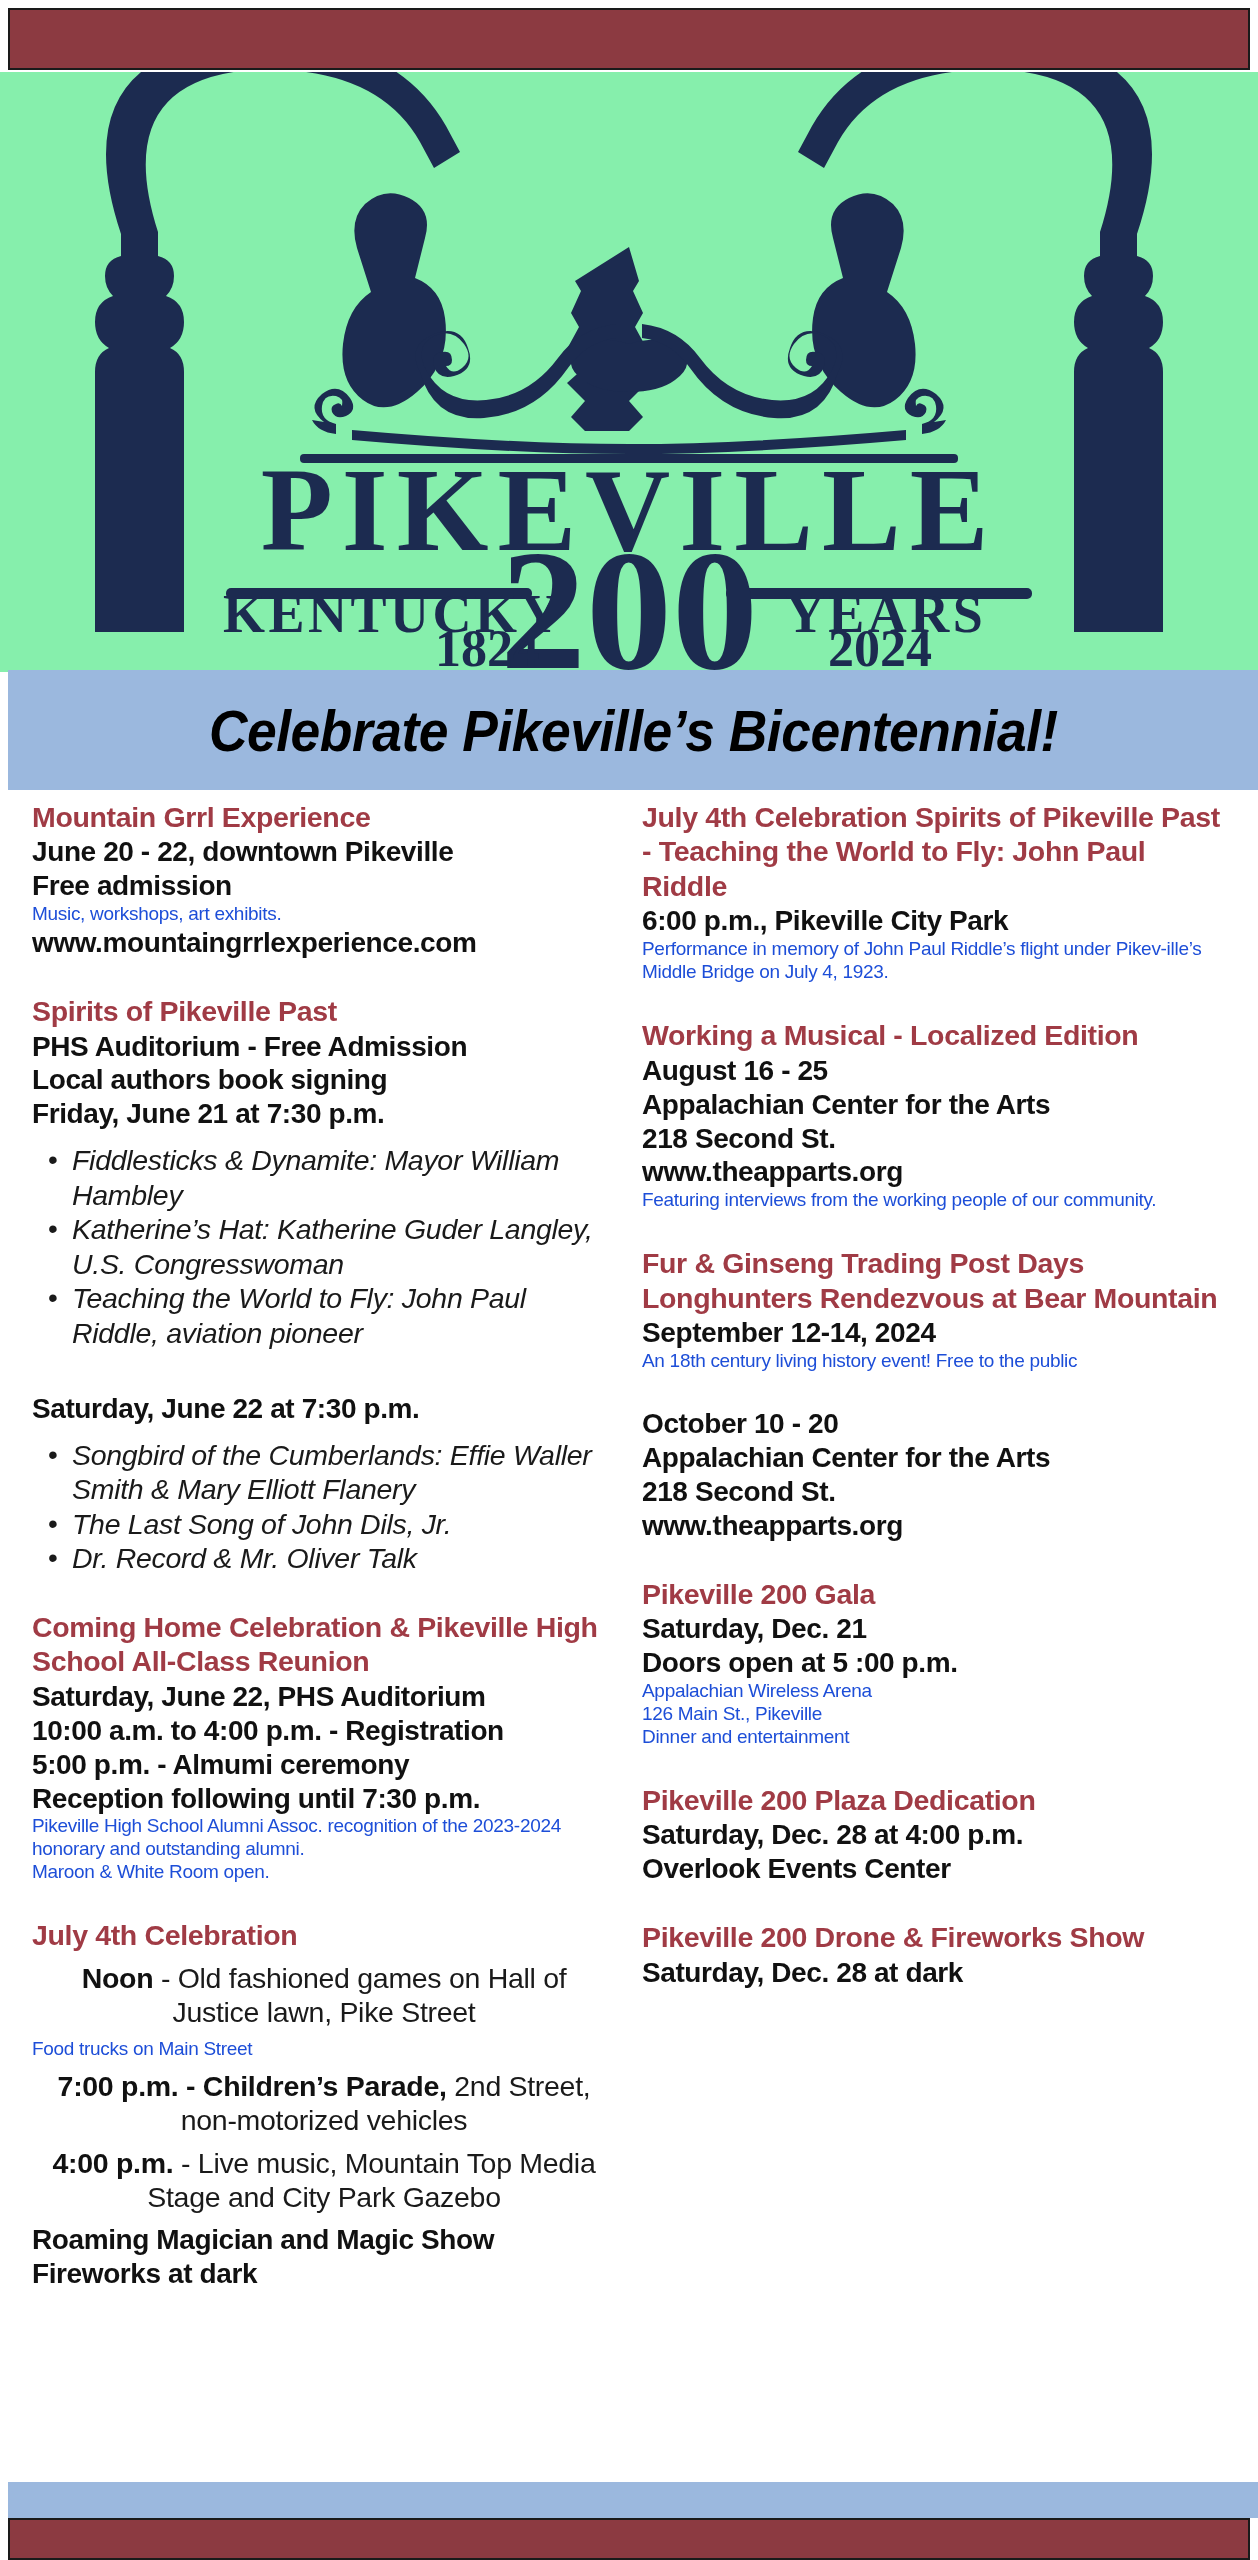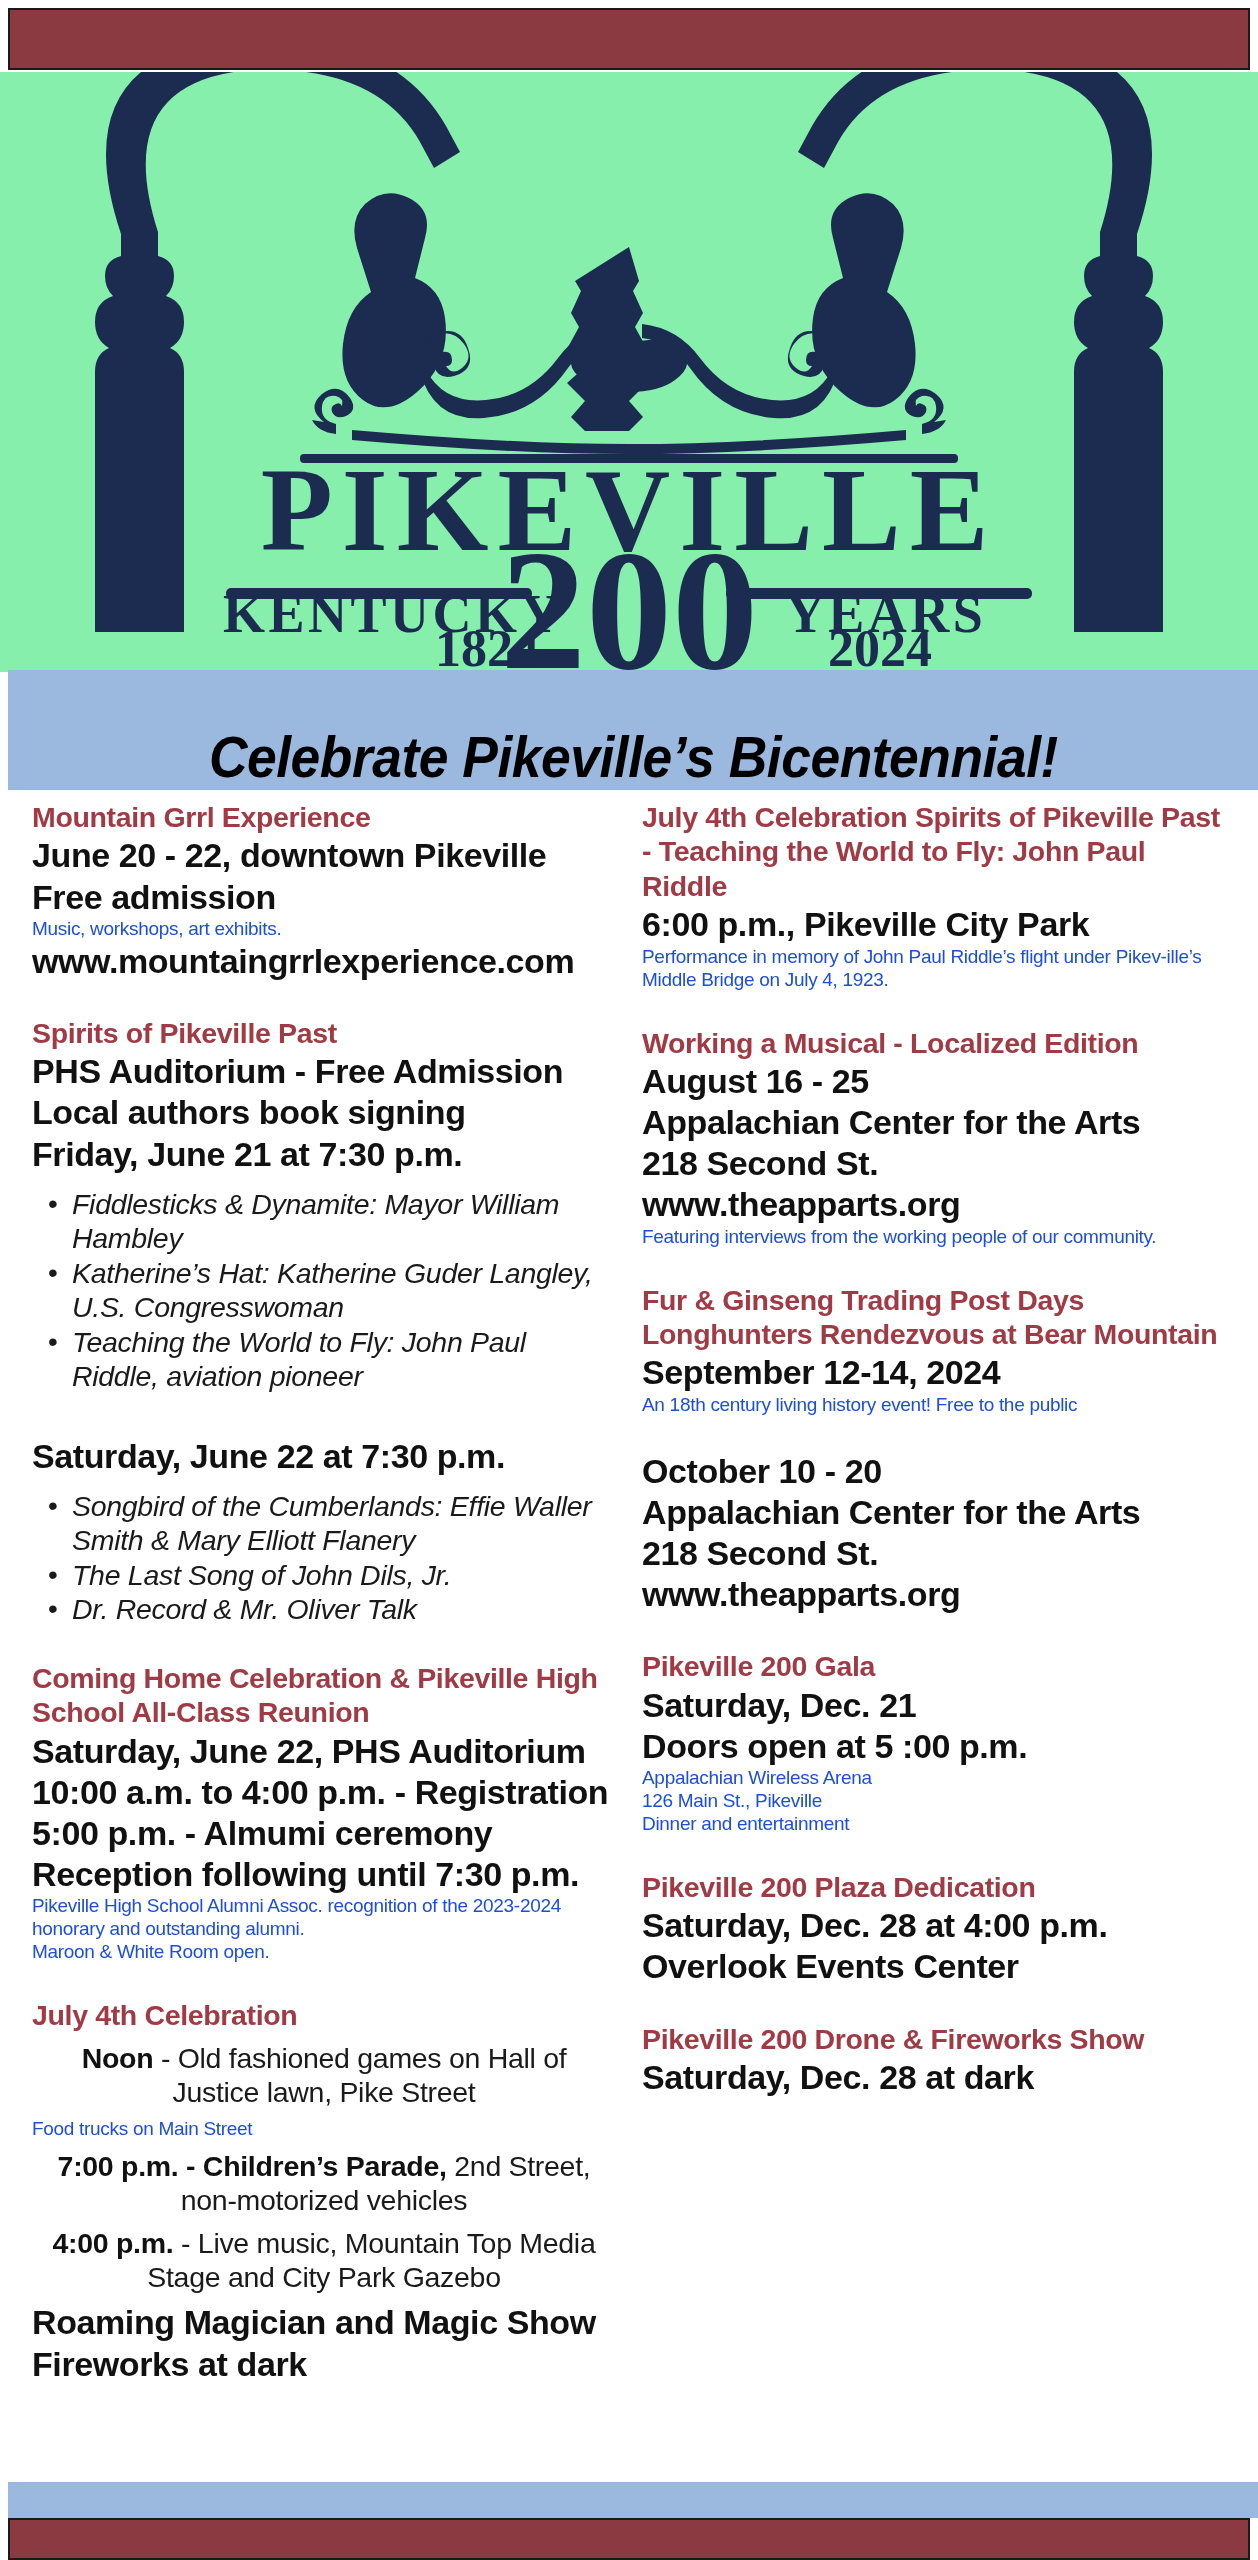--- a/index.html
+++ b/index.html
@@ -46,21 +46,21 @@
 
   
   .celebrate-band {
     position: absolute;
     left: 8px;
     top: 670px;
     width: 1250px;
     height: 120px;
     background: #9BB8DE;
     display: flex;
-    align-items: flex-end;
+    align-items: center;
     justify-content: center;
   }
   .celebrate-text {
     font-family: "Liberation Sans", sans-serif;
     font-size: 58px;
     font-weight: bold;
     font-style: italic;
     color: #000000;
     letter-spacing: -0.5px;
     transform: scaleX(0.92);
@@ -91,21 +91,21 @@
     color: #A03B45;
     font-weight: bold;
     font-size: 28.5px;
     line-height: 1.21;
     margin: 0 0 1px 0;
     letter-spacing: -0.35px;
   }
   .ev-strong {
     color: #111111;
     font-weight: bold;
-    font-size: 34px;
+    font-size: 28px;
     line-height: 1.21;
     margin: 0;
     letter-spacing: -0.4px;
   }
   .ev-plain {
     color: #1d4ed8;
     font-weight: normal;
     font-size: 19px;
     line-height: 1.21;
     margin: 0;

